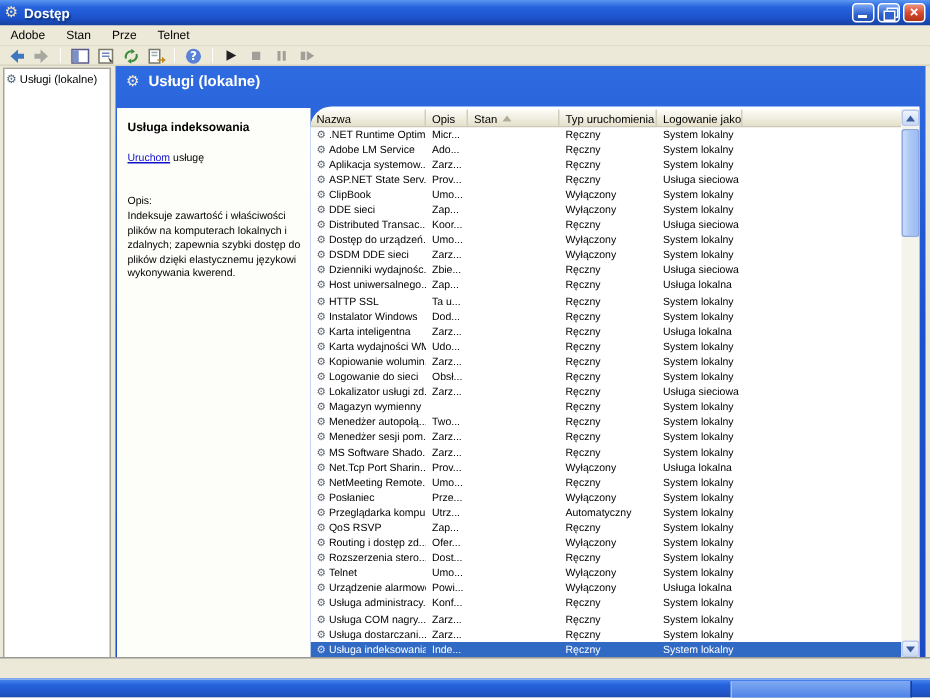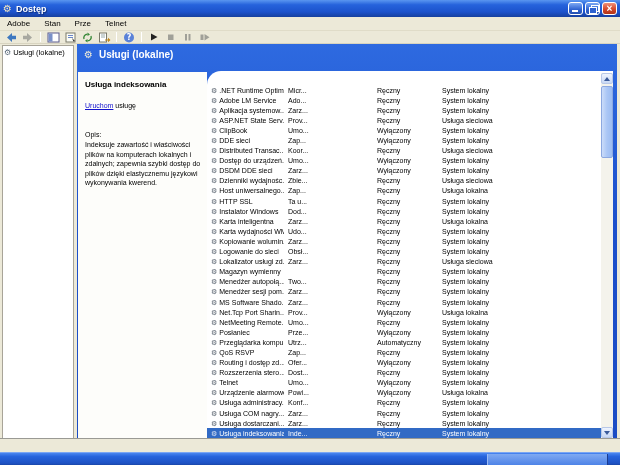--- a/index.html
+++ b/index.html
@@ -218,20 +218,31 @@
       <div class="ititle">Usługa indeksowania</div>
       <div class="linkline">
         <span class="link">Uruchom</span>
         <span>usługę</span>
       </div>
       <div class="opis">Opis:</div>
       <div class="desc">Indeksuje zawartość i właściwości plików na komputerach lokalnych i zdalnych; zapewnia szybki dostęp do plików dzięki elastycznemu językowi wykonywania kwerend.</div>
     </div>
 
     <div id="tablewrap">
+      <div id="thead">
+        <span class="hc c0w">Nazwa</span>
+        <span class="hc c1w">Opis</span>
+        <span class="hc c2w">
+          <span>Stan</span>
+          <span class="sortarrow"></span>
+        </span>
+        <span class="hc c3w">Typ uruchomienia</span>
+        <span class="hc c4w">Logowanie jako</span>
+        <span class="hc cfill"></span>
+      </div>
       <div id="rows">
           <div class="trow">
             <span class="c c0w">
               <span class="svc-ico">⚙</span>
               <span>.NET Runtime Optim...</span>
             </span>
             <span class="c c1w">Micr...</span>
             <span class="c c2w"></span>
             <span class="c c3w">Ręczny</span>
             <span class="c c4w">System lokalny</span>

